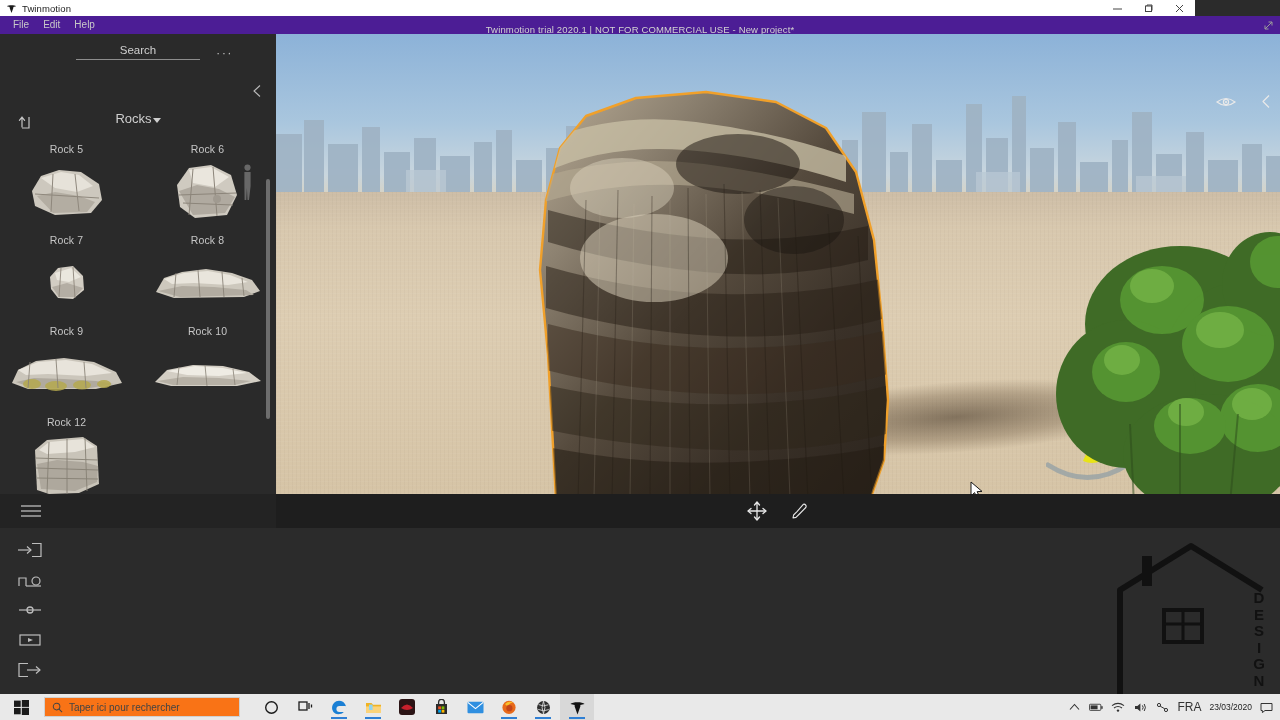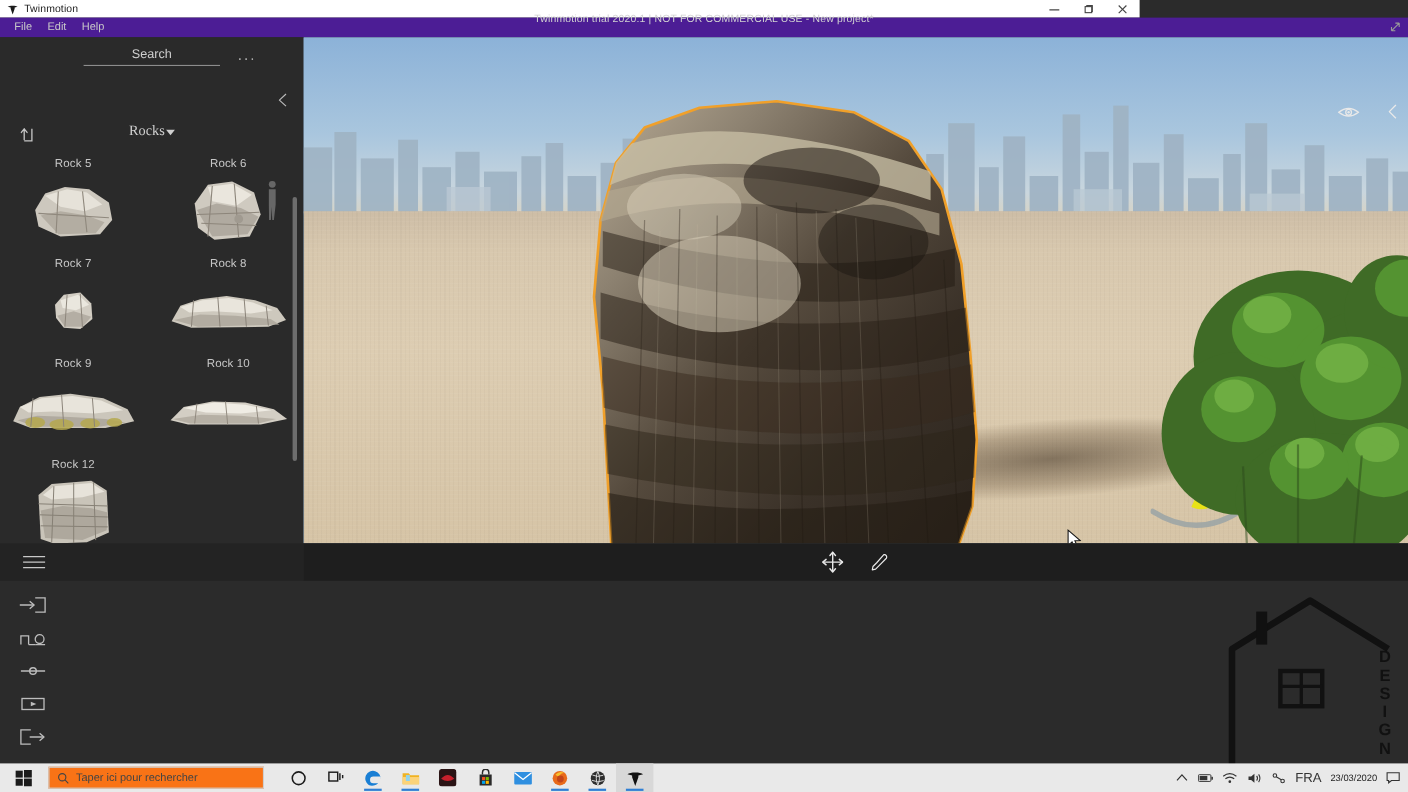--- a/index.html
+++ b/index.html
@@ -6,42 +6,42 @@
   body{
     width:1280px;height:720px;overflow:hidden;
     font-family:"Liberation Sans", sans-serif;
     background:#2b2b2b;
     -webkit-font-smoothing:antialiased;
   }
   #app{position:relative;width:1280px;height:720px;overflow:hidden;}
 
   
   .win-titlebar{
-    position:absolute;left:0;top:0;width:1036px;height:16px;
+    position:absolute;left:0;top:0;width:1195px;height:16px;
     background:#ffffff;display:flex;align-items:center;
   }
   .win-title-left{display:flex;align-items:center;gap:5px;padding-left:6px;}
   .tm-logo{width:11px;height:11px;position:relative;}
   .tm-logo svg{display:block;}
   .win-title-text{font-size:9.5px;color:#222;letter-spacing:.1px;}
   .win-ctrls{position:absolute;right:0;top:0;height:16px;display:flex;}
   .win-btn{width:31px;height:16px;display:flex;align-items:center;justify-content:center;color:#444;font-size:9px;}
   .win-btn svg{display:block;}
 
   
   .menubar{
     position:absolute;left:0;top:16px;width:1280px;height:18px;
     background:#4c1d95;display:flex;align-items:center;padding-left:6px;
     box-sizing:border-box;
   }
   .menu-item{font-size:10px;color:#c9c9c9;padding:0 7px;line-height:18px;cursor:default;}
 
   
   .app-titlestrip{
-    position:absolute;left:0;top:8px;width:1280px;height:18px;
+    position:absolute;left:0;top:20px;width:1280px;height:18px;
     display:flex;align-items:center;justify-content:center;pointer-events:none;
   }
   .app-title-text{font-size:9.5px;color:#d2d2d2;letter-spacing:.15px;}
   .resize-grip{
     position:absolute;right:6px;top:18px;width:12px;height:12px;color:#9a9a9a;
   }
 
   
   .library{
     position:absolute;left:0;top:34px;width:276px;height:460px;
@@ -66,21 +66,21 @@
   .hdr-collapse{
     position:absolute;left:251px;top:57px;width:12px;height:14px;color:#b9b9b9;
     transform:translateY(-50%);
   }
   .hdr-collapse svg{display:block;}
   .back-up{
     position:absolute;left:17px;top:78px;width:17px;height:17px;color:#c6c6c6;
   }
   .cat-dd{
     position:absolute;left:0;top:77px;width:276px;text-align:center;
-    display:flex;align-items:center;justify-content:center;gap:1px;font-family:Liberation Serif, serif;
+    display:flex;align-items:center;justify-content:center;gap:1px;
   }
   .cat-label{font-size:13px;color:#cfcfcf;}
   .cat-caret{width:0;height:0;border-left:4px solid transparent;border-right:4px solid transparent;
     border-top:5px solid #cfcfcf;margin-top:3px;}
 
   
   .lib-scroll{
     position:absolute;left:0;top:104px;width:276px;height:390px;overflow:hidden;
   }
   .asset-grid{

